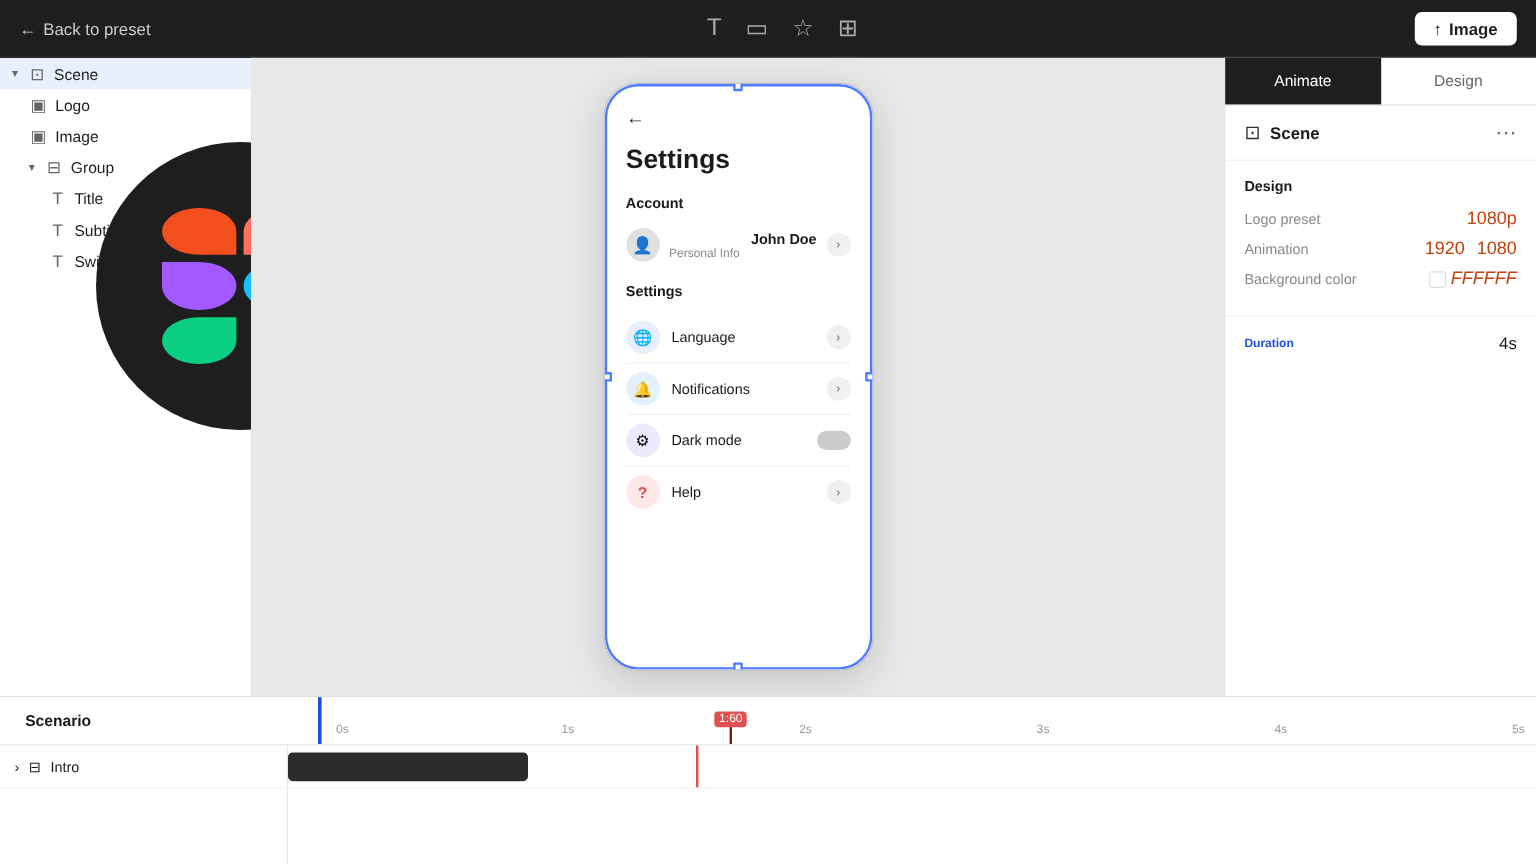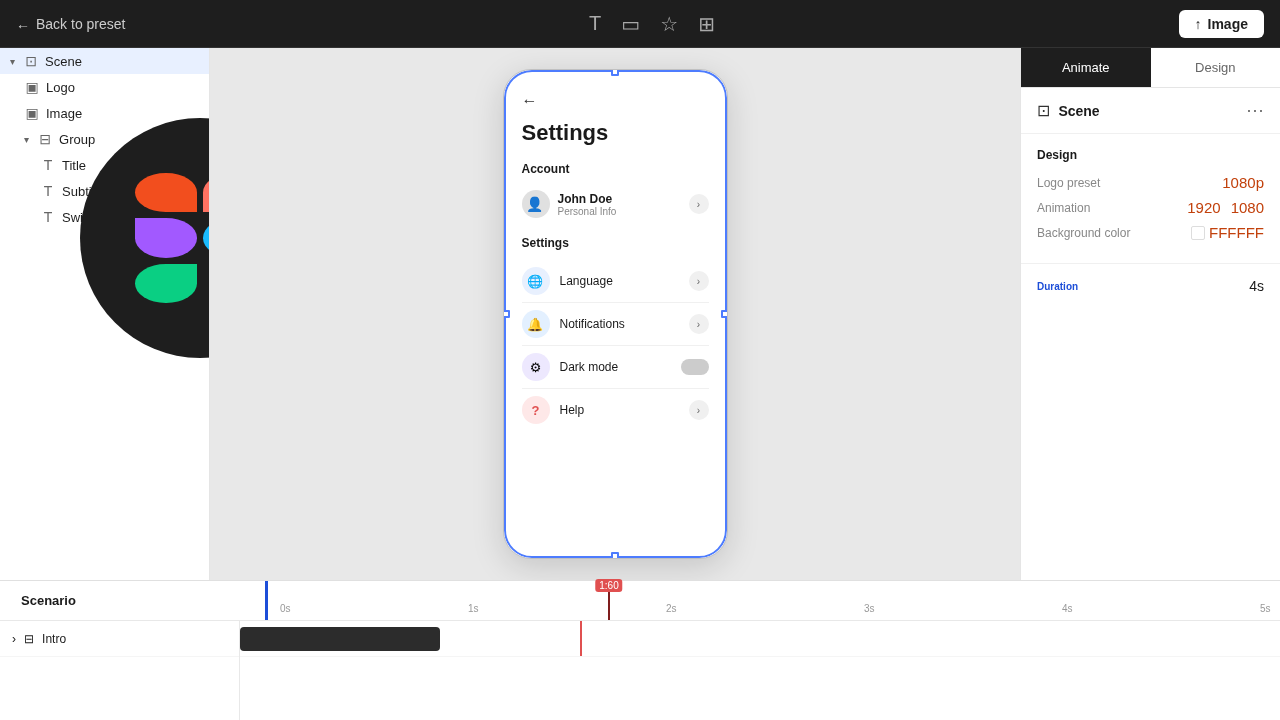--- a/index.html
+++ b/index.html
@@ -134,21 +134,21 @@
     .phone-settings-section { }
     .account-row {
       display: flex; align-items: center; gap: 8px; padding: 4px 0;
     }
     .account-avatar {
       width: 28px; height: 28px; border-radius: 50%;
       background: #e0e0e0; display: flex; align-items: center; justify-content: center;
       font-size: 14px; color: #666;
     }
     .account-info { flex: 1; }
-    .account-name { font-size: 12px; font-weight: 600; color: #1a1a1a; }
+    .account-name { font-size: 12px; font-weight: 600; color: #1a1a1a; text-align: right; }
     .account-sub { font-size: 10px; color: #888; }
     .toggle-switch {
       width: 28px; height: 16px; border-radius: 8px;
       background: #ccc; position: relative; display: inline-block;
     }
 
     
     .selection-outline {
       position: absolute;
       top: 0; left: 0; right: 0; bottom: 0;
@@ -244,21 +244,21 @@
       display: flex; align-items: center;
       font-size: 13px; font-weight: 600; color: #1a1a1a;
       border-right: 3px solid #1d4ed8;
     }
     .timeline-ruler {
       flex: 1; position: relative;
       display: flex; align-items: center;
     }
     .playhead-marker {
       position: absolute;
-      top: 0; bottom: 0;
+      top: 14px; bottom: 0;
       width: 2px; background: #7f1d1d;
       cursor: ew-resize;
       z-index: 10;
     }
     .playhead-label {
       position: absolute;
       top: -2px;
       left: 50%;
       transform: translateX(-50%);
       background: #e05050;
@@ -449,21 +449,21 @@
         </div>
         <div class="prop-row">
           <span class="prop-label">Animation</span>
           <div class="prop-values">
             <span class="prop-value">1920</span>
             <span class="prop-value">1080</span>
           </div>
         </div>
         <div class="prop-row">
           <span class="prop-label">Background color</span>
-          <div style="display:flex;align-items:center;">
+          <div style="display:flex;align-items:center;font-style:italic;">
             <span class="color-swatch"></span>
             <span class="prop-value">FFFFFF</span>
           </div>
         </div>
       </div>
 
       
       <div class="duration-row">
         <span class="duration-label">Duration</span>
         <span class="duration-value">4s</span>

